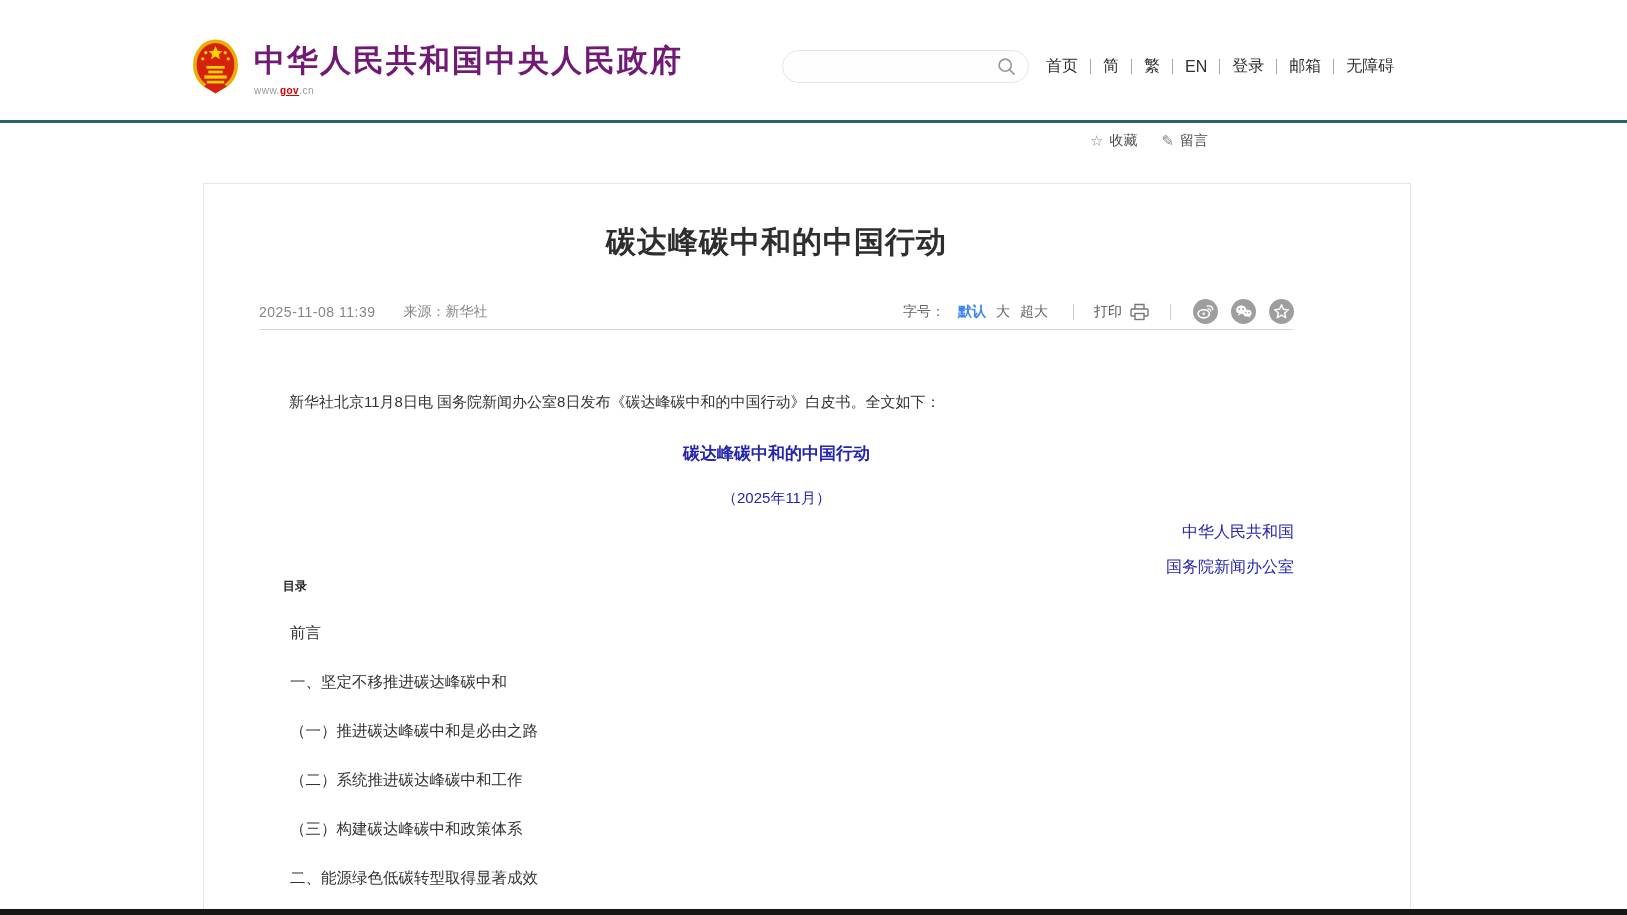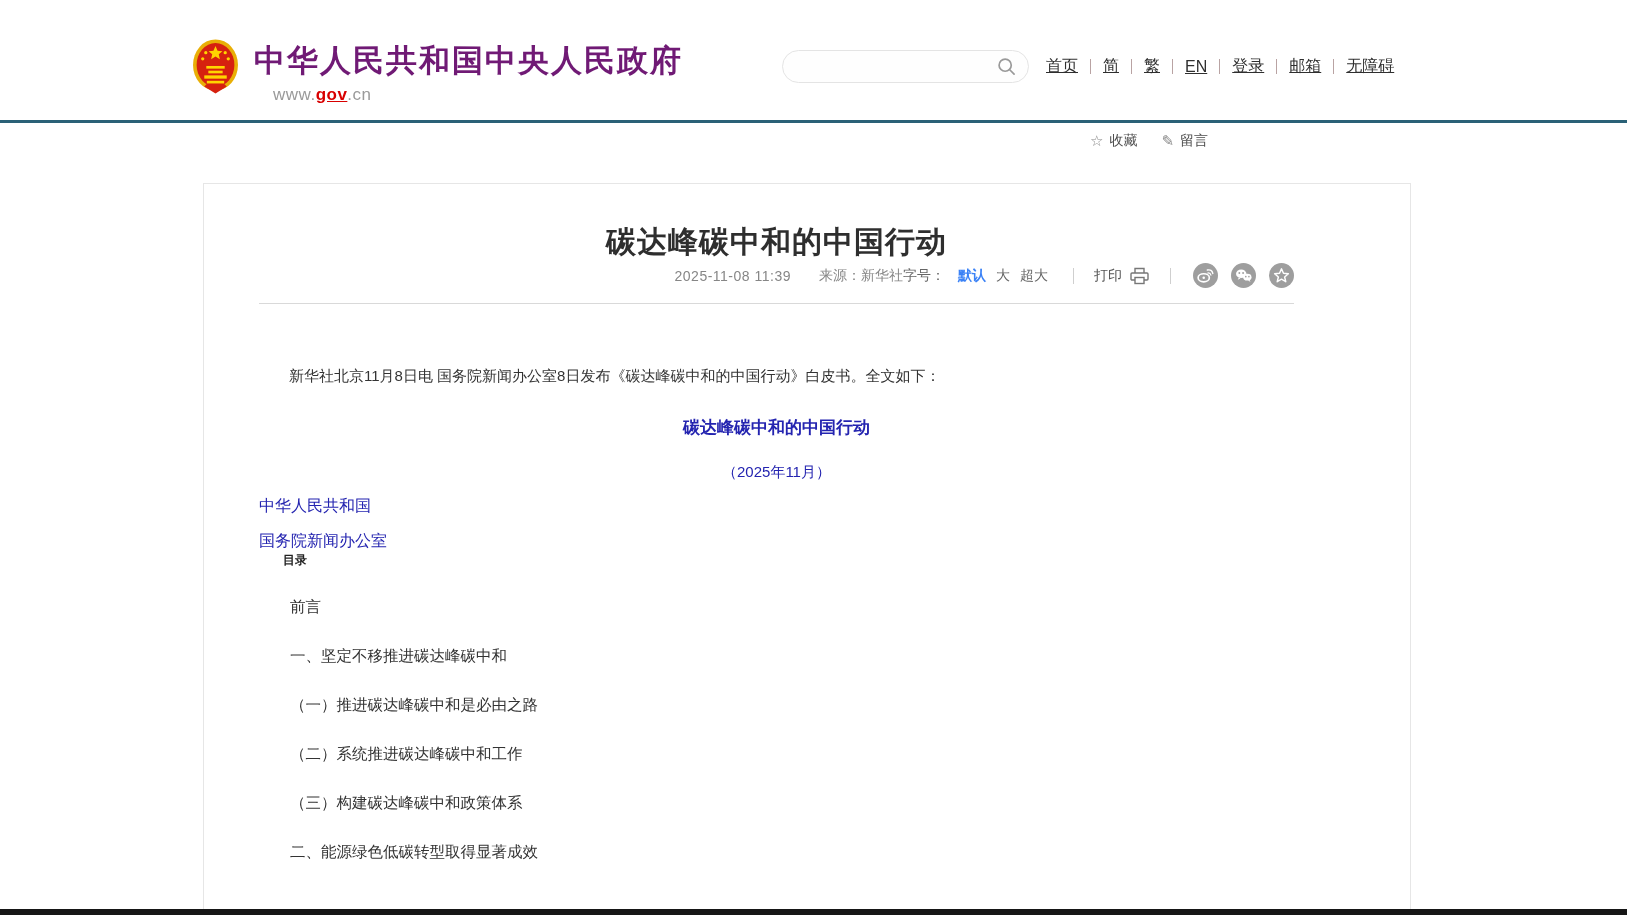--- a/index.html
+++ b/index.html
@@ -7,68 +7,68 @@
   body {
     position:relative; overflow:hidden; background:#ffffff;
     font-family:"Liberation Sans","DejaVu Sans",sans-serif; color:#333;
   }
 
   
   .header { position:absolute; top:0; left:0; right:0; height:120px; background:#fff; }
   .logo-wrap { position:absolute; left:192px; top:38px; display:flex; align-items:flex-start; }
   .emblem { width:47px; height:58px; margin-right:15px; }
   .site-title { font-size:31px; font-weight:bold; color:#701a75; letter-spacing:2px; line-height:1.1; margin-top:6px; }
-  .site-url { font-size:17px; color:#9a9a9a; margin-top:7px; letter-spacing:.5px;margin-left:19px; }
+  .site-url { font-size:10px; color:#9a9a9a; margin-top:7px; letter-spacing:.5px; }
   .site-url .gov { color:#d80000; font-weight:bold; text-decoration:underline; }
 
   .search { position:absolute; left:782px; top:50px; width:247px; height:33px;
     border:1px solid #e4e4e4; border-radius:17px; background:#fefefe;
     display:flex; align-items:center; padding:0 12px 0 16px; }
   .search input { flex:1; border:none; outline:none; background:transparent; font-size:14px; color:#333; }
   .search svg { flex:none; }
 
-  .nav { position:absolute; left:1040px; top:56px; display:flex; align-items:center; font-size:16px; color:#2f2f2f; white-space:nowrap;text-decoration:underline; }
+  .nav { position:absolute; left:1040px; top:56px; display:flex; align-items:center; font-size:16px; color:#2f2f2f; white-space:nowrap; }
   .nav .nav-item { padding:0 12px; cursor:pointer; }
   .nav .nav-item:first-child { padding-left:6px; }
   .nav .sep { width:1px; height:15px; background:#b9a3a3; }
 
   .teal-line { position:absolute; top:120px; left:0; right:0; height:3px; background:#2a6177; }
 
   
   .actions { position:absolute; top:132px; left:1090px; display:flex; align-items:center; gap:24px;
     font-size:14px; color:#4d4d4d; }
   .action { display:flex; align-items:center; gap:6px; cursor:pointer; }
   .action .glyph { font-size:15px; color:#8a8a8a; }
 
   
   .card { position:absolute; left:203px; top:183px; width:1208px; height:745px;
     background:#fff; border:1px solid #e6e6e6; }
   .inner { margin:0 116px 0 55px; }
 
   .article-title { margin-top:38px; text-align:center; font-size:30px; font-weight:600;
     color:#2e2e2e; letter-spacing:1px; }
 
-  .meta { display:flex; justify-content:flex-end; align-items:center;
-    padding-bottom:15px; border-bottom:1px solid #d9d9d9; font-size:14px; color:#868686; }
+  .meta { margin-top:36px; display:flex; justify-content:space-between; align-items:center;
+    padding-bottom:5px; border-bottom:1px solid #d9d9d9; font-size:14px; color:#868686; }
   .meta-left { display:flex; align-items:center; }
   .meta-date { margin-right:28px; letter-spacing:.5px; }
   .meta-right { display:flex; align-items:center; color:#666; }
   .fz-label { margin-right:8px; }
   .fz-opt { margin:0 5px; cursor:pointer; }
   .fz-default { color:#3b82f6; font-weight:bold; }
   .pipe { width:1px; height:16px; background:#cfcfcf; margin:0 20px; }
   .print { display:flex; align-items:center; gap:7px; cursor:pointer; color:#555; }
   .share { display:flex; align-items:center; gap:13px; margin-left:2px; }
   .share svg { display:block; cursor:pointer; }
 
   .lead { margin-top:60px; font-size:15px; line-height:1.55; color:#333; text-indent:2em; }
 
   .doc-title { margin-top:29px; text-align:center; font-size:17px; font-weight:bold; color:#2424b0; }
   .doc-line  { margin-top:24px; text-align:center; font-size:15px; color:#2424b0; }
-  .doc-issuer { margin-top:14px; text-align:left; font-size:16px; color:#2424b0;
+  .doc-issuer { margin-top:14px; text-align:right; font-size:16px; color:#2424b0;
     font-family:Liberation Sans, sans-serif; }
 
   .toc-heading { font-size:12px; font-weight:bold; color:#222; text-indent:2em; }
   .toc-item { margin-top:28px; font-size:15.5px; color:#333; text-indent:2em; }
 
   .bottom-edge { position:absolute; left:0; right:0; bottom:0; height:6px; background:#161616; z-index:20; }
 </style>
 </head>
 <body>
 

